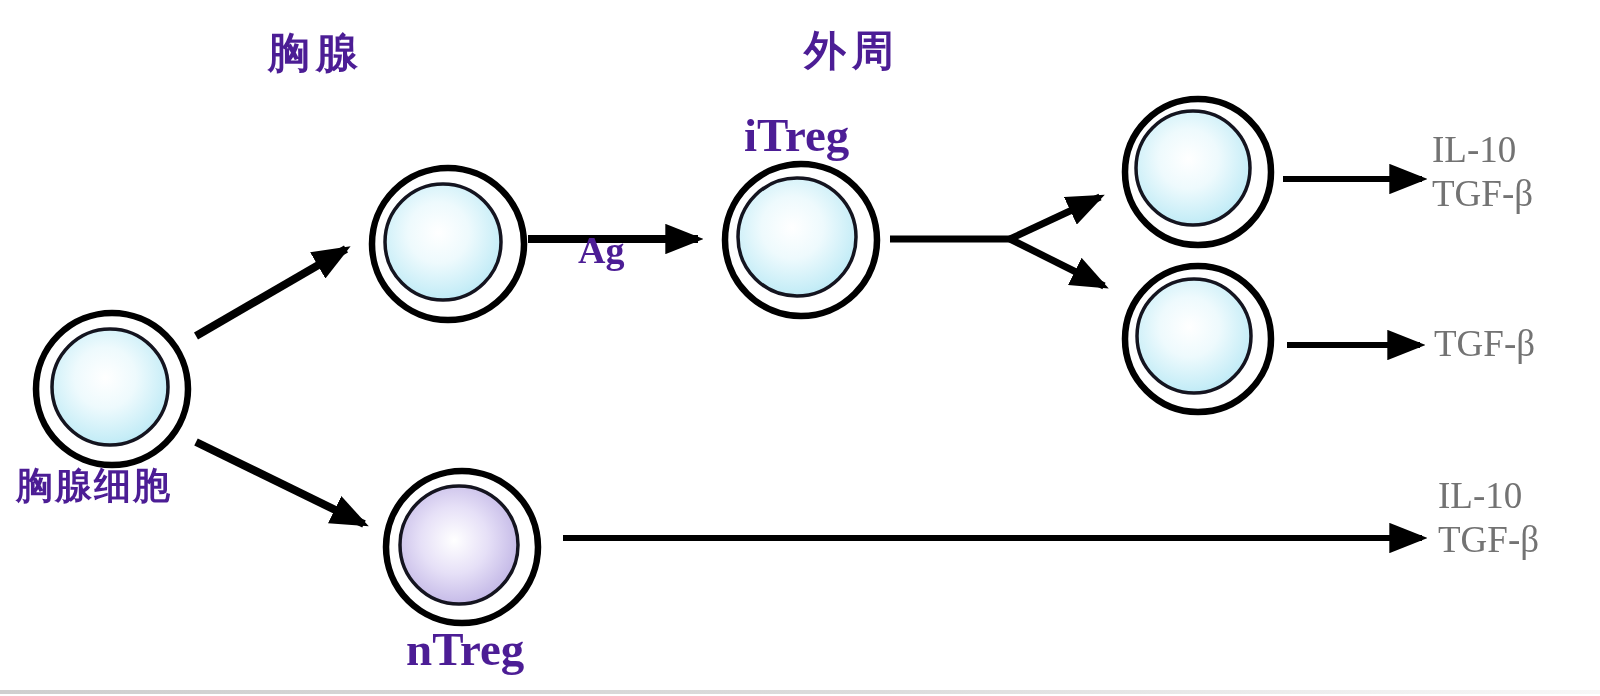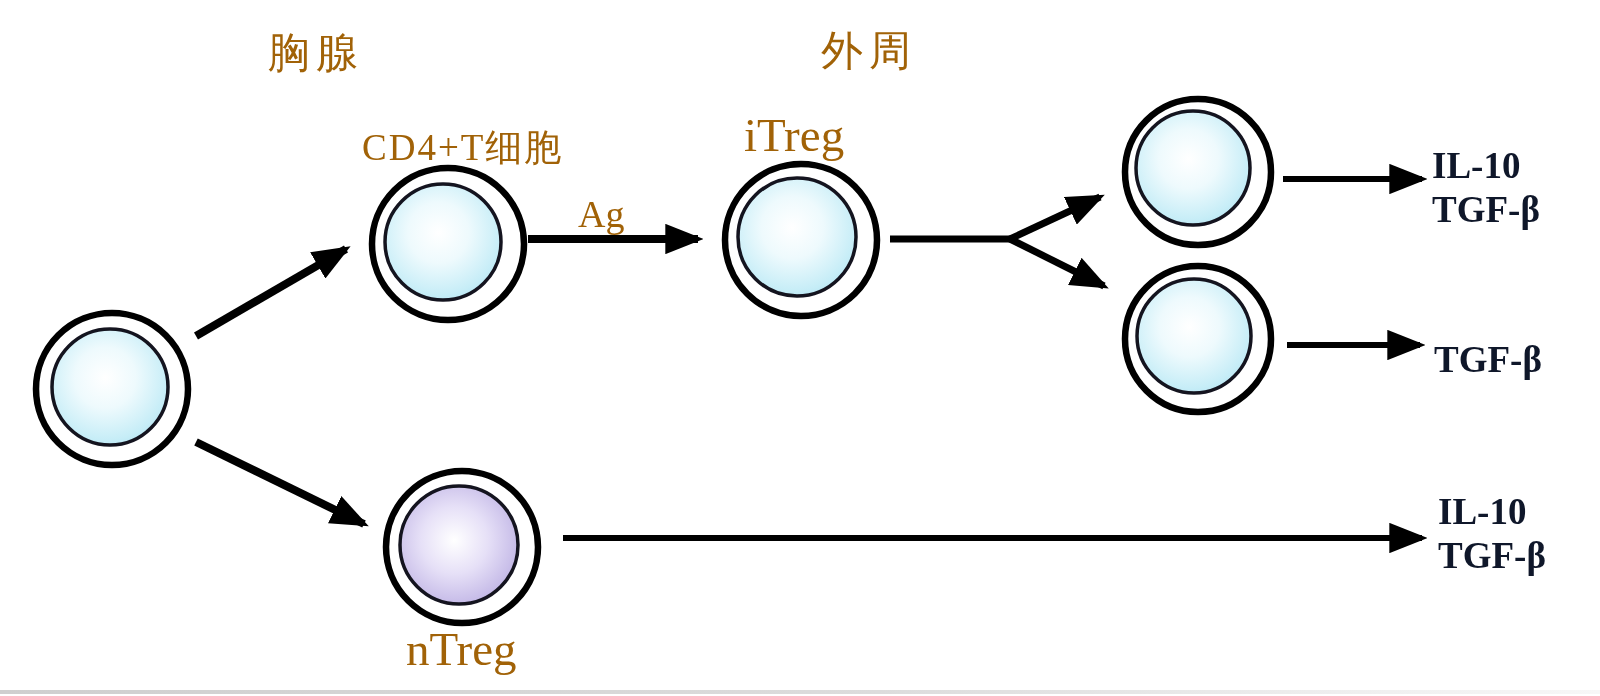--- a/index.html
+++ b/index.html
@@ -15,44 +15,44 @@
     overflow: hidden;
     font-family: "Liberation Serif", serif;
   }
   #shapes {
     position: absolute;
     left: 0;
     top: 0;
   }
   .lbl {
     position: absolute;
-    color: #a16207;
-    font-weight: normal;
+    color: #4c1d95;
+    font-weight: bold;
     white-space: nowrap;
     line-height: 1.1;
   }
   .region-header {
     font-size: 42px;
     letter-spacing: 6px;
   }
   .cell-label-zh {
     font-size: 37px;
     letter-spacing: 2px;
   }
   .cell-label-en {
     font-size: 47px;
   }
   .arrow-label {
     font-size: 38px;
+    margin-top: 36px;
   }
   .out-block {
     position: absolute;
-    color: #0f172a;
-    font-weight: bold;
-    margin-top: 16px;
+    color: #737373;
+    font-weight: normal;
   }
   .out-line {
     font-size: 37px;
     line-height: 44px;
     white-space: nowrap;
   }
   #baseline {
     position: absolute;
     left: 0;
     bottom: 2px;
@@ -117,24 +117,24 @@
       <circle cx="1198" cy="339" r="73" fill="#ffffff" stroke="#000000" stroke-width="6.5"></circle>
       <circle cx="1194" cy="336" r="57" fill="url(#cellBlue)" stroke="#14141f" stroke-width="3.5"></circle>
     </g>
     <g>
       <circle cx="462" cy="547" r="76" fill="#ffffff" stroke="#000000" stroke-width="6.5"></circle>
       <circle cx="459" cy="545" r="59" fill="url(#cellPurple)" stroke="#14141f" stroke-width="3.5"></circle>
     </g>
   </svg>
 
   <div class="lbl region-header" style="left:268px; top:30px">胸腺</div>
-  <div class="lbl region-header" style="left:821px; top:28px">外周</div>
+  <div class="lbl region-header" style="left:804px; top:28px">外周</div>
 
-  <div class="lbl cell-label-zh" style="left:362px; top:128px">CD4+T细胞</div>
   <div class="lbl cell-label-en" style="left:744px; top:110px">iTreg</div>
+  <div class="lbl cell-label-zh" style="left:16px; top:466px">胸腺细胞</div>
   <div class="lbl cell-label-en" style="left:406px; top:624px">nTreg</div>
 
   <div class="lbl arrow-label" style="left:578px; top:194px">Ag</div>
 
   <div class="out-block" style="left:1432px; top:128px">
     <div class="out-line">IL-10</div>
     <div class="out-line">TGF-β</div>
   </div>
   <div class="out-block" style="left:1434px; top:322px">
     <div class="out-line">TGF-β</div>

